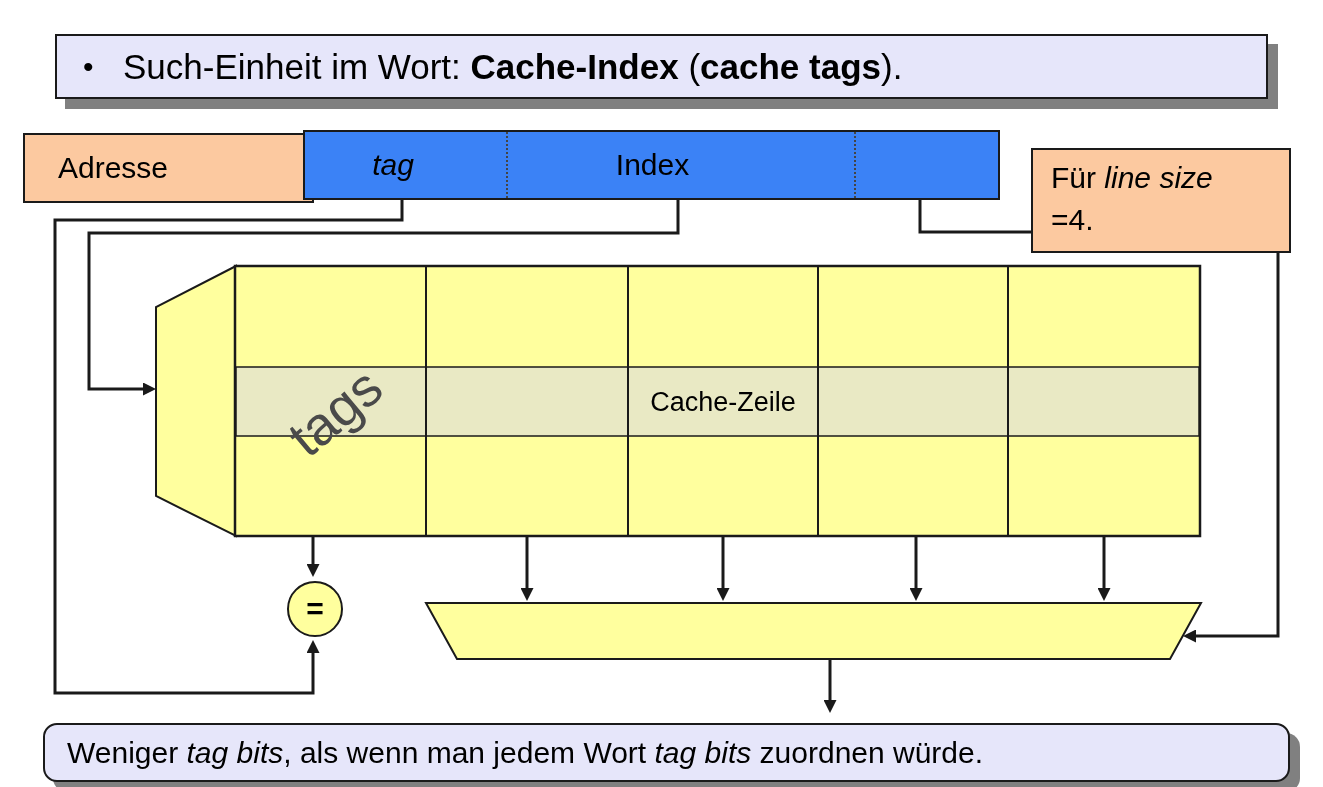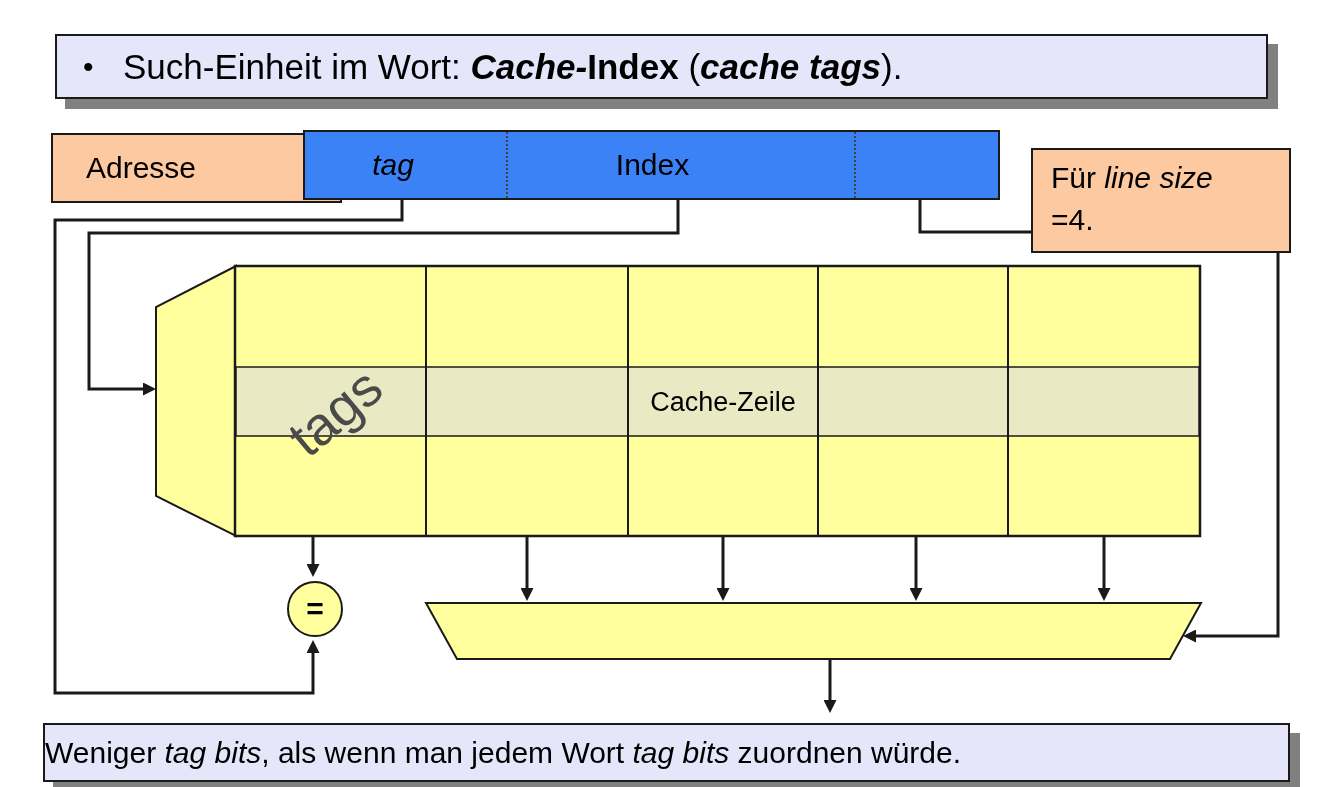--- a/index.html
+++ b/index.html
@@ -12,41 +12,41 @@
   .lavender{
     background:#e6e6fa;border:2px solid #1a1a1a;
     box-shadow:10px 10px 0 #808080;
     display:flex;align-items:center;
   }
   .orange{background:#fcc9a0;border:2px solid #1a1a1a;}
   .yellowbox{background:#3b82f6;border:2px solid #1a1a1a;}
   .title-box{left:55px;top:34px;width:1213px;height:65px;font-size:35px;padding-left:26px;}
   .title-bullet{display:inline-block;width:40px;font-size:30px;}
   .b{font-weight:bold;}
-  .bi{font-weight:bold;font-style:italic;margin-top:36px;}
+  .bi{font-weight:bold;margin-top:36px;}
   .i{font-style:italic;}
   .adresse-box{left:23px;top:133px;width:291px;height:70px;font-size:30px;
-    display:flex;align-items:center;padding-left:33px;margin-left:28px;}
+    display:flex;align-items:center;padding-left:33px;}
   .addr-field{left:303px;top:130px;width:697px;height:70px;}
   .addr-sect{position:absolute;top:0;height:100%;display:flex;align-items:center;justify-content:center;font-size:30px;}
   .sect-tag{left:0;width:201px;padding-right:25px;box-sizing:border-box;}
   .sect-index{left:201px;width:348px;padding-right:55px;box-sizing:border-box;text-align:center;}
   .divider{position:absolute;top:0;bottom:0;width:0;border-left:2px dotted #444;}
   .div1{left:201px;}
   .div2{left:549px;}
   .fuer-box{left:1031px;top:120px;width:260px;height:105px;font-size:30px;line-height:42px;
     padding:7px 0 0 18px;margin-top:28px;}
   .tags-label{left:250px;top:372px;width:170px;height:80px;z-index:3;
     font-size:54px;color:#4a4a4a;transform:rotate(-40deg);transform-origin:center;
     display:flex;align-items:center;justify-content:center;}
   .cache-zeile{left:628px;top:369px;width:190px;height:66px;font-size:27px;
     display:flex;align-items:center;justify-content:center;z-index:3;}
   .equals{left:295px;top:590px;width:40px;height:38px;font-size:30px;font-weight:bold;
     display:flex;align-items:center;justify-content:center;z-index:3;}
-  .footer-box{left:43px;top:723px;width:1247px;height:59px;font-size:30px;}
+  .footer-box{left:43px;top:723px;width:1247px;height:59px;font-size:30px;padding-left:22px;border-radius:14px;}
 </style>
 </head>
 <body>
 
 <div class="stage">
 
   <svg width="1323" height="787" viewBox="0 0 1323 787">
     <defs>
       <marker id="arrow" markerUnits="userSpaceOnUse" markerWidth="13" markerHeight="13" viewBox="0 0 13 13" refX="2" refY="6.5" orient="auto">
         <path d="M0,0 L13,6.5 L0,13 Z" fill="#1a1a1a"></path>

